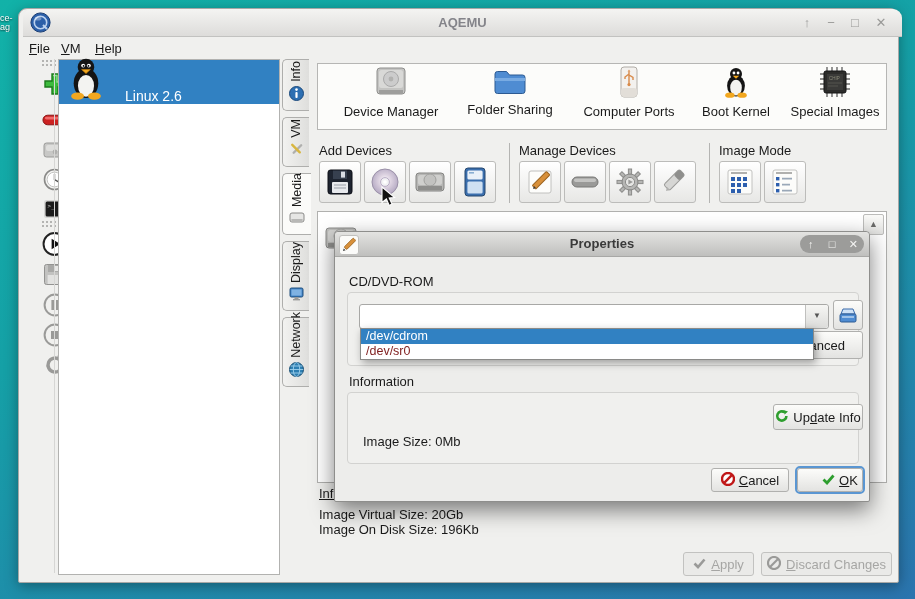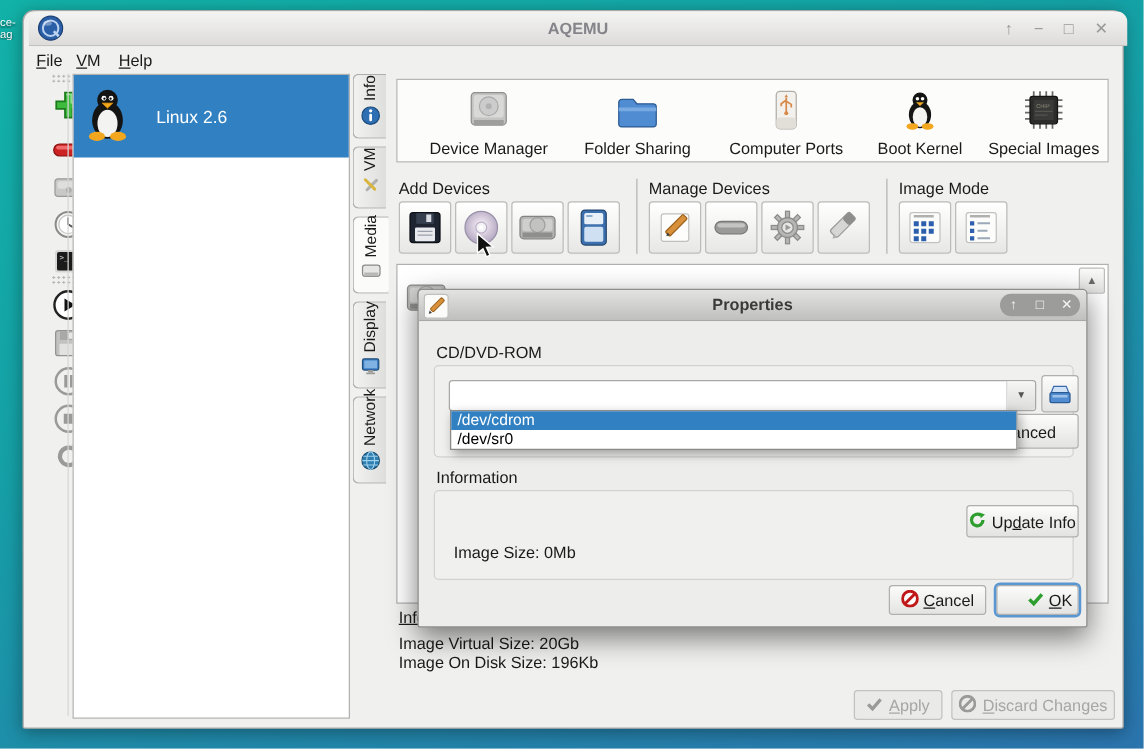--- a/index.html
+++ b/index.html
@@ -22,33 +22,33 @@
   .menu-item u{text-decoration:underline;}
 
   
   .handle{left:22px;width:26px;height:7px;
      background-image:radial-gradient(#b4b4b2 1px,transparent 1.1px);background-size:4px 4px;}
   .ltool{left:23px;width:25px;height:25px;display:flex;align-items:center;justify-content:center;}
   .vline{width:1px;background:#d6d6d4;}
 
   
   .vmlist{left:39px;top:50px;width:220px;height:514px;background:#fff;border:1px solid #b2b2b0;}
-  .vmitem{left:0;top:0;width:100%;height:66px;background:#3181c2;display:flex;align-items:center;}
+  .vmitem{left:0;top:0;width:100%;height:44px;background:#3181c2;display:flex;align-items:flex-end;}
   .vmitem .label{color:#fff;font-size:14px;margin-left:18px;}
 
   
   .tab{left:263px;width:27px;border:1px solid #aeaeac;border-right:none;border-radius:5px 0 0 5px;
        background:linear-gradient(90deg,#f2f2f0,#dededc);display:flex;flex-direction:column;
        align-items:center;justify-content:flex-end;padding:5px 0;box-sizing:border-box;}
   .tab.active{background:#fbfbf9;width:29px;}
   .tab .vlabel{writing-mode:vertical-rl;transform:rotate(180deg);font-size:12.5px;color:#1a1a1a;margin-bottom:4px;}
 
   
   .devbar{left:298px;top:54px;width:568px;height:65px;background:#fcfcfa;border:1px solid #b6b6b4;}
-  .devitem{top:2px;height:60px;display:flex;flex-direction:column;align-items:center;justify-content:flex-end;}
+  .devitem{top:2px;height:60px;display:flex;flex-direction:column;align-items:center;}
   .devitem .label{font-size:13px;color:#1a1a1a;margin-top:2px;white-space:nowrap;}
 
   
   .grouplabel{font-size:13px;color:#1a1a1a;white-space:nowrap;}
   .tbtn{width:40px;height:40px;border:1px solid #bcbcba;border-radius:3px;
         background:linear-gradient(#ffffff,#e7e7e5);display:flex;align-items:center;justify-content:center;}
   .sep{width:1px;background:#b4b4b2;}
 
   
   .medialist{left:298px;top:202px;width:568px;height:270px;background:#fff;border:1px solid #b0b0ae;}
@@ -74,21 +74,21 @@
   .dlg-ctlpill{right:5px;top:3px;width:64px;height:18px;background:#9c9c9a;border-radius:9px;
       display:flex;align-items:center;justify-content:space-around;}
   .dlg-ctl{color:#f4f4f2;font-size:11px;line-height:18px;width:18px;text-align:center;}
   .groupbox{border:1px solid #d2d2d0;border-radius:4px;background:#f0f0ee;}
   .dlg-label{font-size:13px;color:#1a1a1a;}
   .combo{background:#fff;border:1px solid #a8a8a6;border-radius:3px;display:flex;}
   .combo .value{flex:1;font-size:12.5px;color:#1a1a1a;padding:3px 4px;}
   .combo .arrow{width:22px;border-left:1px solid #c0c0be;background:linear-gradient(#f6f6f4,#dcdcda);
       color:#555;font-size:8px;text-align:center;line-height:22px;border-radius:0 3px 3px 0;}
   .droplist{background:#fff;border:1px solid #8a8a88;z-index:60;box-shadow:2px 3px 8px rgba(0,0,0,.35);}
-  .droprow{height:15px;font-size:12.5px;padding:0 5px;line-height:15px;color:#000000;white-space:nowrap;}
+  .droprow{height:15px;font-size:12.5px;padding:0 5px;line-height:15px;color:#7f1d1d;white-space:nowrap;}
   .droprow.selected{background:#3181c2;color:#fff;}
   .dlg-btn{display:flex;align-items:center;justify-content:center;gap:4px;font-size:13px;color:#1a1a1a;
       border:1px solid #b0b0ae;border-radius:3px;background:linear-gradient(#fcfcfa,#e3e3e1);box-sizing:border-box;}
   .dlg-btn u{text-decoration:underline;}
   .focusring{outline:2px solid #5a96d2;outline-offset:0;}
 
   .desk-frag{left:0;color:#fff;font-size:9px;text-shadow:0 1px 2px rgba(0,0,0,.7);width:16px;overflow:hidden;}
 </style>
 </head>
 <body>

